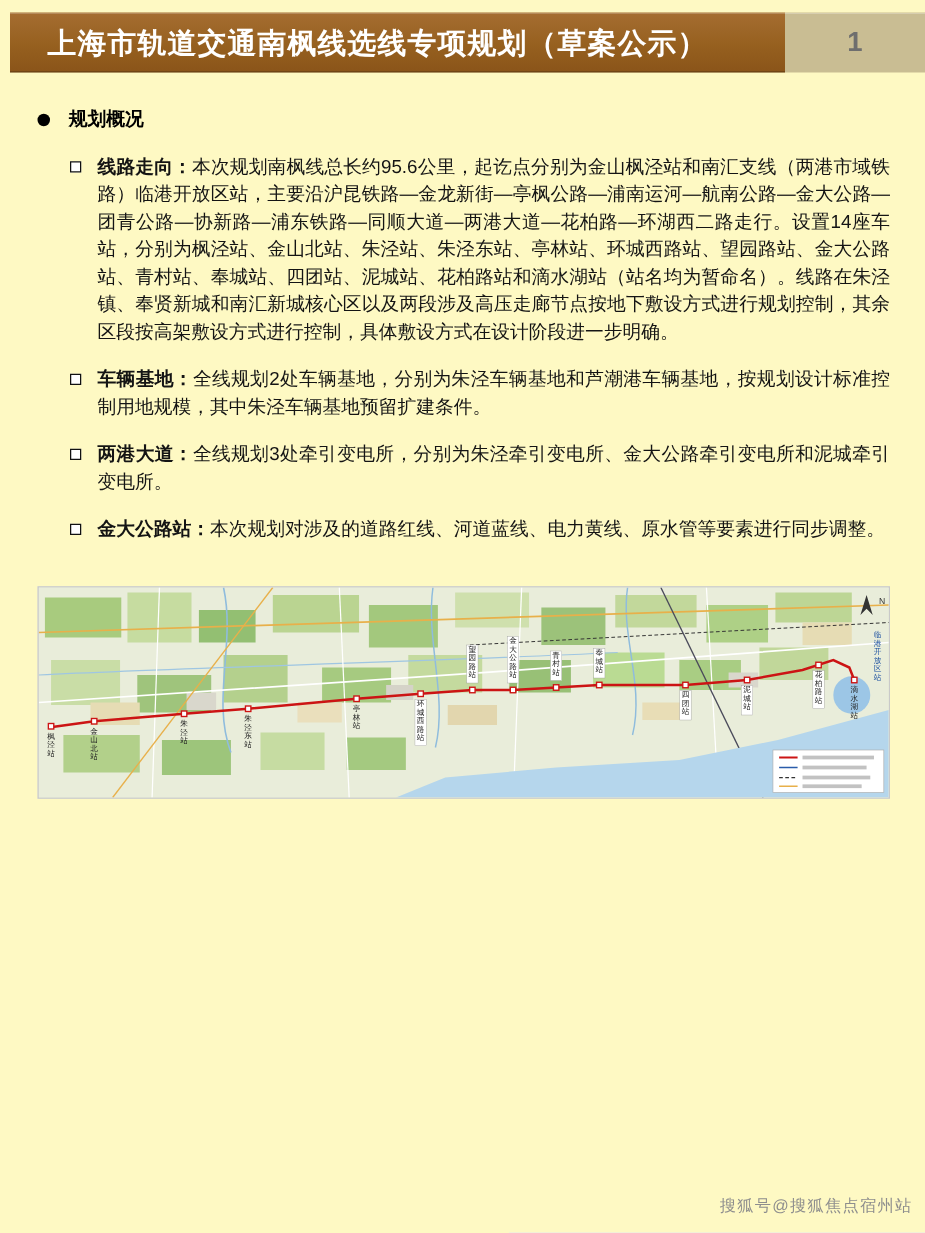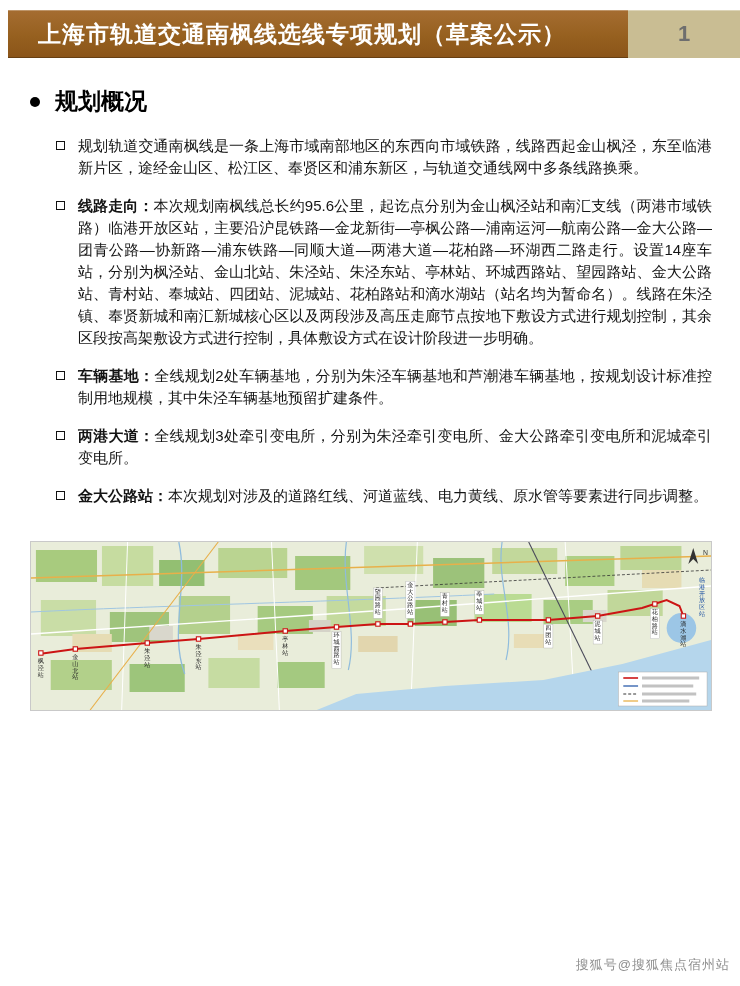--- a/index.html
+++ b/index.html
@@ -1,39 +1,39 @@
 <!DOCTYPE html>
 <html><head>
 <meta charset="utf-8">
 <style>
   * { margin:0; padding:0; box-sizing:border-box; }
   html,body { background:#e9e9e9; }
   body { font-family:"Liberation Sans","DejaVu Sans",sans-serif; }
   .page {
-    position:relative; width:740px; height:986px; background:#ffffff;
+    position:relative; width:740px; height:986px; background:#fef9c3;
     margin:0 auto; overflow:hidden; color:#111;
   }
   
   .topbar { position:absolute; top:10px; left:8px; right:0; height:48px; display:flex; }
   .title-bar {
     flex:1; background:linear-gradient(180deg,#a56d31 0%,#96601f 55%,#8a5419 100%);
     box-shadow:inset 0 1px 0 rgba(255,255,255,.28), inset 0 -1px 0 rgba(0,0,0,.25);
     display:flex; align-items:center; padding-left:30px;
   }
   .title-bar span { color:#ffffff; font-weight:bold; font-size:23px; letter-spacing:1px; }
   .page-num-box {
     width:112px; background:#c9bd93; display:flex; align-items:center; justify-content:center;
     box-shadow:inset 0 1px 0 rgba(255,255,255,.35);
   }
   .page-num-box span { color:#6e6e6e; font-size:22px; font-weight:bold; }
   
   .content { position:absolute; top:58px; left:0; right:0; padding:28px 28px 0 30px; }
   .section-heading { display:flex; align-items:center; margin-bottom:18px; }
   .dot { flex:none; width:10px; height:10px; background:#000; border-radius:50%; margin-right:15px; }
-  .section-heading h2 { font-size:23px; font-weight:bold; color:#000; }
+  .section-heading h2 { font-size:15px; font-weight:bold; color:#000; }
   .sec2 { margin-top:46px; }
   .item { display:flex; margin:0 0 16px 26px; }
   .sq { flex:none; width:9px; height:9px; border:1.7px solid #111; margin:6px 13px 0 0; background:#fff; }
   .item p { font-size:15px; line-height:22px; color:#141414; text-align:justify; }
   .item p .lbl { font-weight:bold;margin-top:8px; }
   
   .map-wrap { margin-top:34px; }
   .map-frame { border:1px solid #c9c9c9; background:#e9edda; line-height:0; }
   .map-frame svg { width:100%; height:168px; }
   svg text { font-family:"Liberation Sans","DejaVu Sans",sans-serif; }
@@ -53,24 +53,20 @@
     <div class="page-num-box">
       <span>1</span>
     </div>
   </div>
 
   <div class="content">
 
     <div class="section-heading">
       <span class="dot"></span>
       <h2>规划概况</h2>
-    </div>
-    <div class="item">
-      <span class="sq"></span>
-      <p><span class="lbl"></span><span>规划轨道交通南枫线是一条上海市域南部地区的东西向市域铁路，线路西起金山枫泾，东至临港新片区，途经金山区、松江区、奉贤区和浦东新区，与轨道交通线网中多条线路换乘。</span></p>
     </div>
 
 
     <div class="item">
       <span class="sq"></span>
       <p><span class="lbl">线路走向：</span><span>本次规划南枫线总长约95.6公里，起讫点分别为金山枫泾站和南汇支线（两港市域铁路）临港开放区站，主要沿沪昆铁路—金龙新街—亭枫公路—浦南运河—航南公路—金大公路—团青公路—协新路—浦东铁路—同顺大道—两港大道—花柏路—环湖西二路走行。设置14座车站，分别为枫泾站、金山北站、朱泾站、朱泾东站、亭林站、环城西路站、望园路站、金大公路站、青村站、奉城站、四团站、泥城站、花柏路站和滴水湖站（站名均为暂命名）。线路在朱泾镇、奉贤新城和南汇新城核心区以及两段涉及高压走廊节点按地下敷设方式进行规划控制，其余区段按高架敷设方式进行控制，具体敷设方式在设计阶段进一步明确。</span></p>
     </div>
 
     <div class="item">
       <span class="sq"></span>

